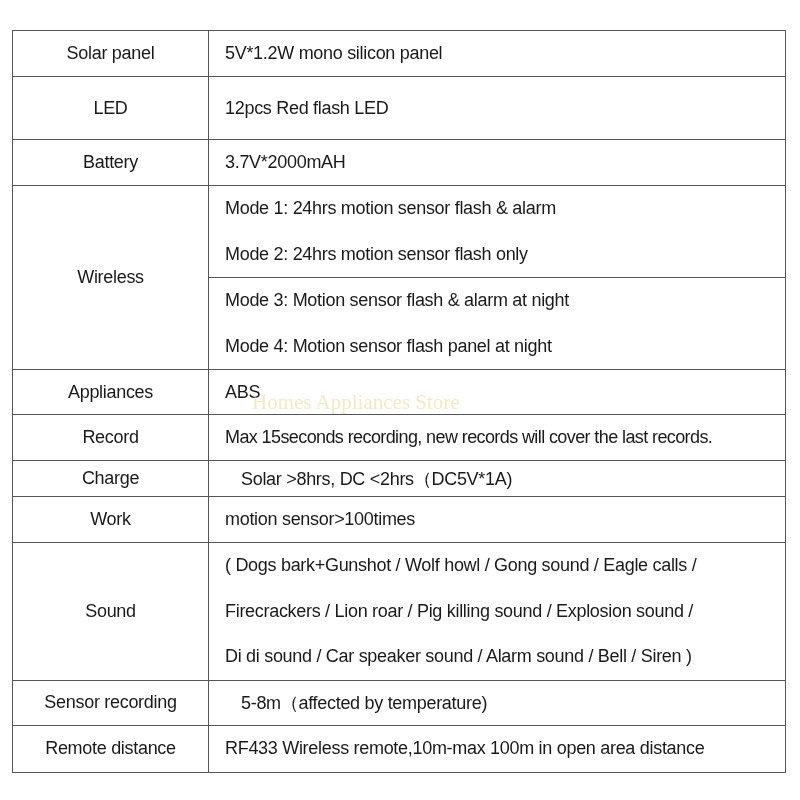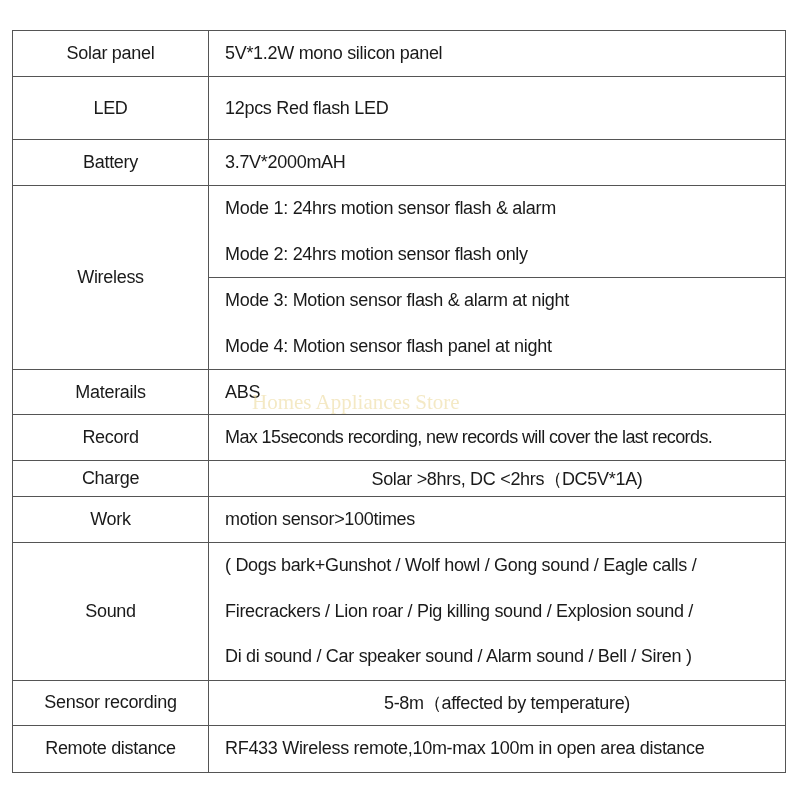--- a/index.html
+++ b/index.html
@@ -34,22 +34,21 @@
       width: 195px;
       text-align: center;
     }
     .spec-table td.value {
       text-align: left;
       padding-left: 16px;
       white-space: nowrap;
       margin-left: 8px;
     }
     .spec-table td.value.indent {
-      padding-left: 20px;
-      text-align: center;
+      padding-left: 32px;
     }
     .multi-line .line {
       height: 45.5px;
       line-height: 45.5px;
     }
     .watermark {
       position: absolute;
       left: 252px;
       top: 390px;
       font-family: "Liberation Serif", "DejaVu Serif", serif;
@@ -83,21 +82,21 @@
         <div class="line">Mode 2: 24hrs motion sensor flash only</div>
       </td>
     </tr>
     <tr style="height:91px">
       <td class="value multi-line">
         <div class="line">Mode 3: Motion sensor flash &amp; alarm at night</div>
         <div class="line">Mode 4: Motion sensor flash panel at night</div>
       </td>
     </tr>
     <tr style="height:45px">
-      <td class="label">Materails</td>
+      <td class="label">Appliances</td>
       <td class="value">ABS</td>
     </tr>
     <tr style="height:46px">
       <td class="label">Record</td>
       <td class="value" style="letter-spacing:-0.6px">Max 15seconds recording, new records will cover the last records.</td>
     </tr>
     <tr style="height:36px">
       <td class="label">Charge</td>
       <td class="value indent">Solar &gt;8hrs,  DC &lt;2hrs（DC5V*1A)</td>
     </tr>

